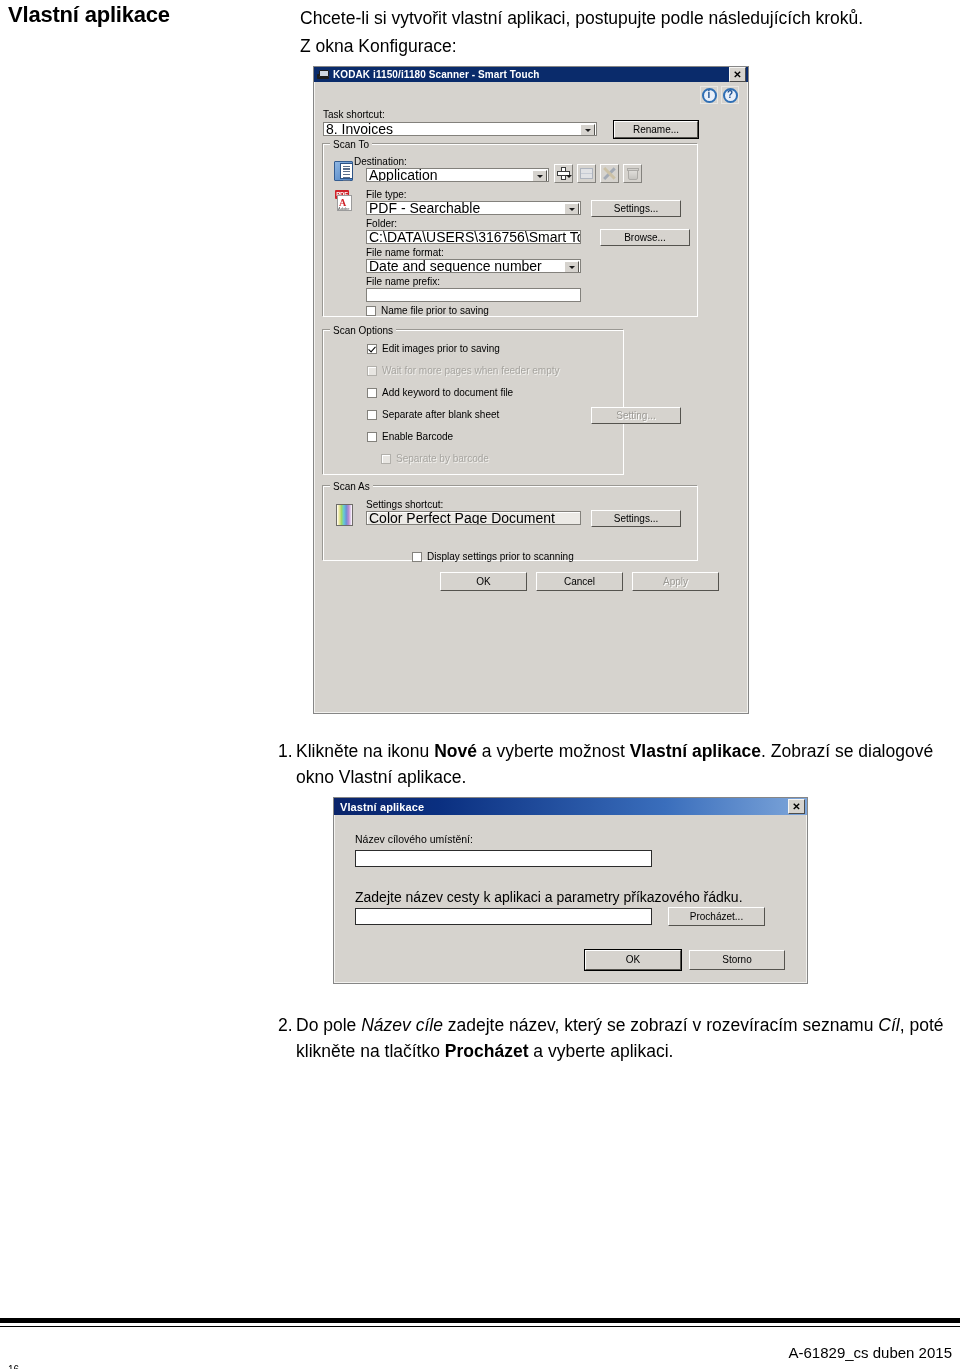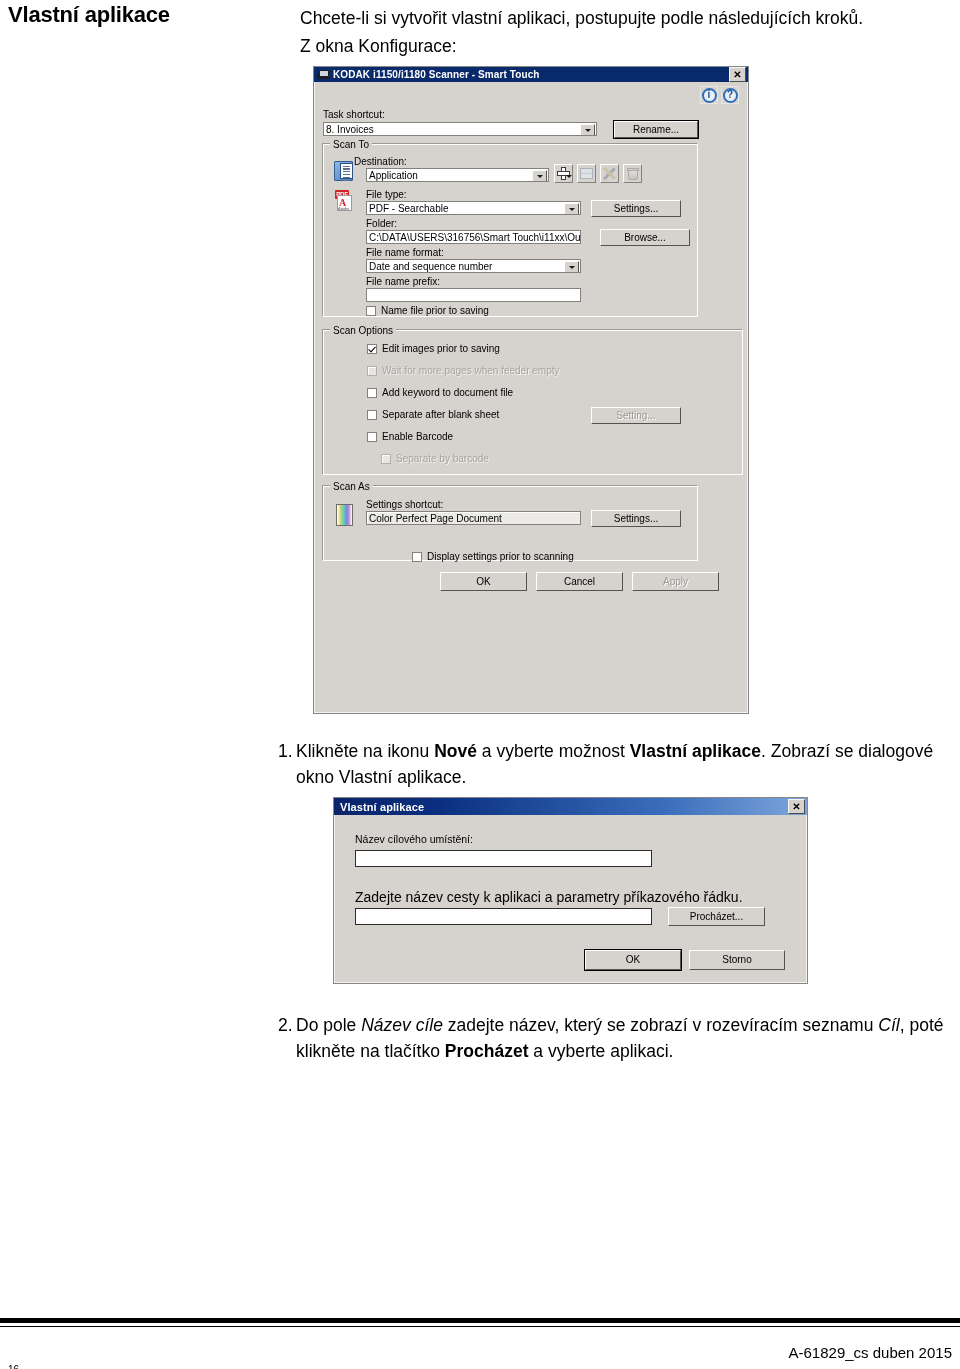--- a/index.html
+++ b/index.html
@@ -142,21 +142,21 @@
   .dlg-body { padding: 6px 8px 7px 8px; position: relative; }
 
   
   .lbl { font-size: 10px; line-height: 13px; white-space: nowrap; }
   .field {
     background: #ffffff;
     border: 1px solid #83817c;
     box-shadow: 1px 1px 0 0 #ffffff inset;
     height: 14px;
     box-sizing: border-box;
-    font-size: 10px;
+    font-size: 14px;
     line-height: 13px;
     padding: 0 2px;
     color: #000;
     overflow: hidden;
     white-space: nowrap;
   }
   .field.readonly { background: #eceae6; }
   .combo { position: relative; padding-right: 16px; }
   .combo-arrow {
     position: absolute;
@@ -505,21 +505,21 @@
     <div class="lbl" style="position:absolute; left:52px; top:193px;">File name prefix:</div>
     <div class="field" style="position:absolute; left:52px; top:206px; width:215px;">
       <span></span>
     </div>
 
     <div class="chk-row" style="left:52px; top:223px;">
       <span class="chk"></span>
       <span class="chk-lbl">Name file prior to saving</span>
     </div>
 
-    <div class="group" style="left:9px; top:248px; width:420px; height:145px;padding-left:40px;">
+    <div class="group" style="left:9px; top:248px; width:301px; height:145px;padding-left:40px;">
       <span class="group-label">Scan Options</span>
     </div>
 
     <div class="chk-row" style="left:53px; top:261px;">
       <span class="chk checked"></span>
       <span class="chk-lbl">Edit images prior to saving</span>
     </div>
     <div class="chk-row" style="left:53px; top:283px;">
       <span class="chk dis"></span>
       <span class="chk-lbl dis">Wait for more pages when feeder empty</span>

